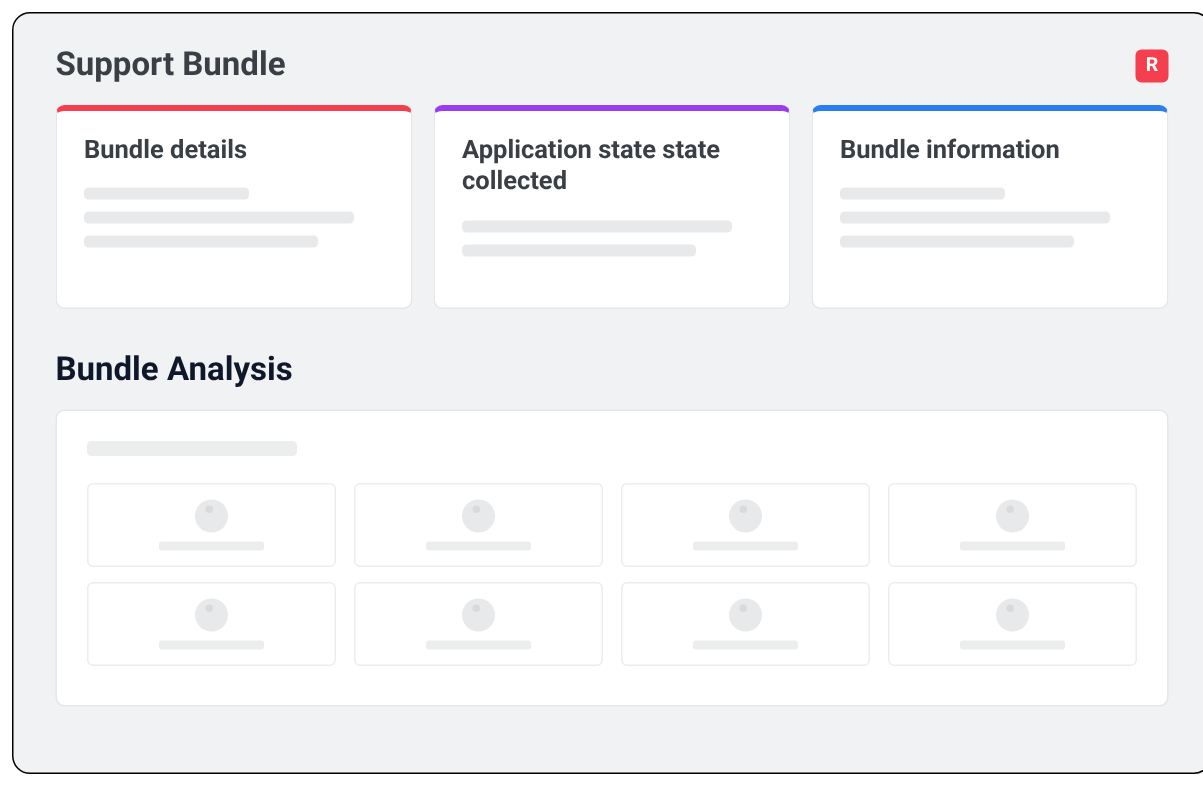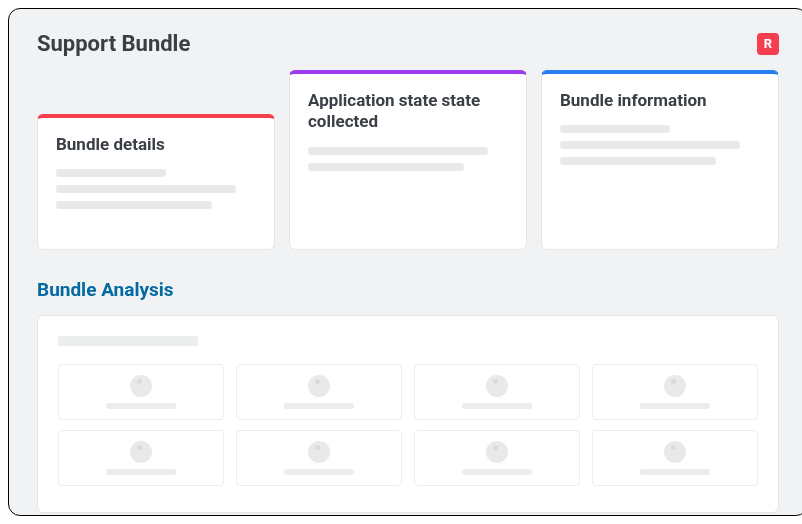--- a/index.html
+++ b/index.html
@@ -49,40 +49,40 @@
     .card {
       flex: 1;
       background: #fff;
       border: 1px solid #e5e6e8;
       border-radius: 6px;
       border-top-width: 4px;
       border-top-style: solid;
       padding: 16px 18px 18px 18px;
       min-height: 136px;
     }
-    .card.red { border-top-color: #f63f4e; margin-top: 44px; }
+    .card.red { border-top-color: #f63f4e; }
     .card.purple { border-top-color: #9a3cf0; }
     .card.blue { border-top-color: #2b7ef0; }
     .card-title {
       font-size: 17px;
       font-weight: 700;
       color: #3a3e45;
       line-height: 1.25;
       margin-bottom: 14px;
     }
     .skeleton-line {
       height: 8px;
       background: #e8e9eb;
       border-radius: 3px;
       margin-bottom: 8px;
     }
     .section-title {
-      font-size: 19px;
-      font-weight: 700;
-      color: #0369a1;
+      font-size: 22px;
+      font-weight: 700;
+      color: #0f172a;
       margin-bottom: 14px;
     }
     .analysis-panel {
       background: #fff;
       border: 1px solid #e5e6e8;
       border-radius: 6px;
       padding: 20px 20px 16px 20px;
     }
     .panel-top-line {
       height: 10px;

